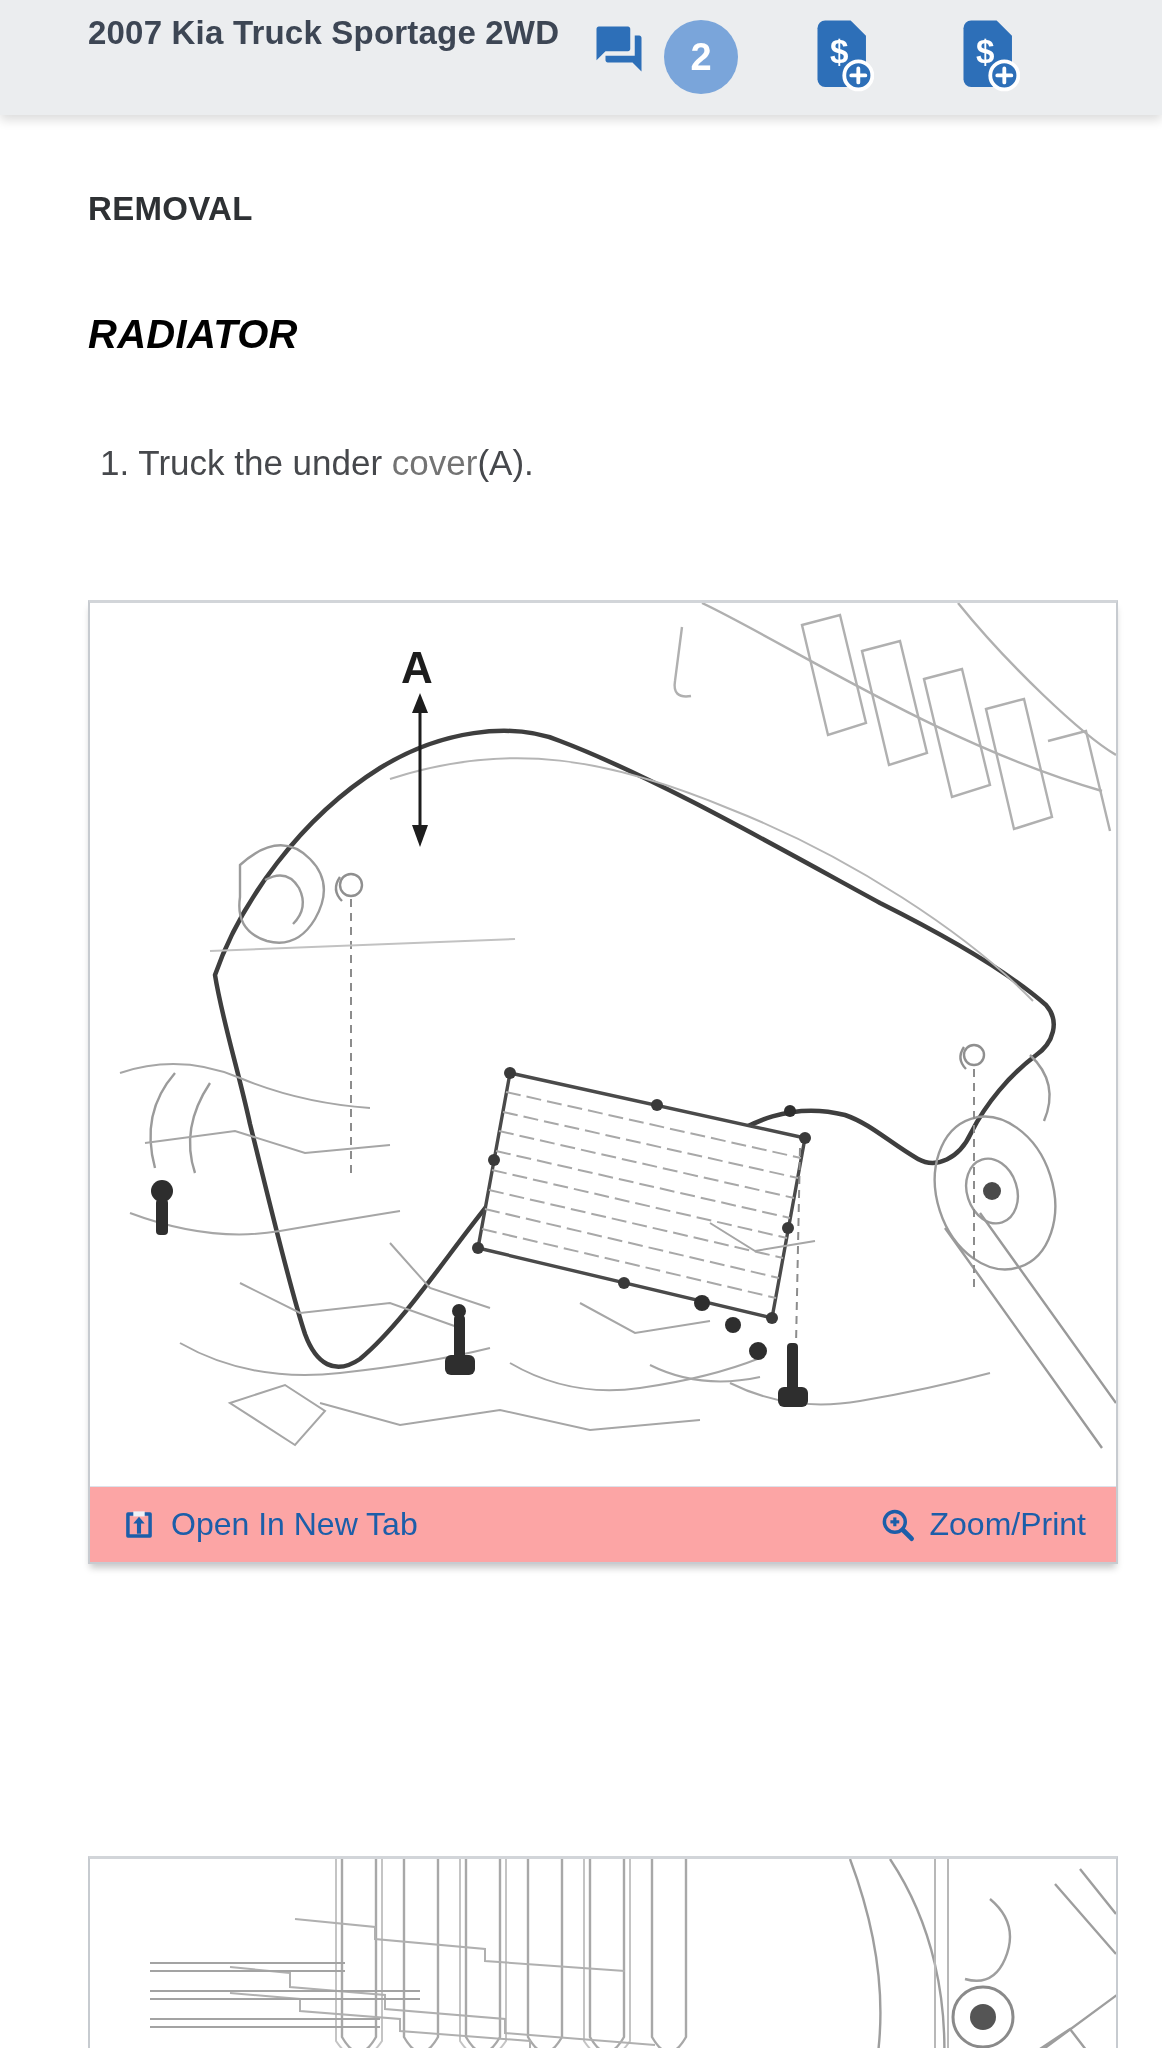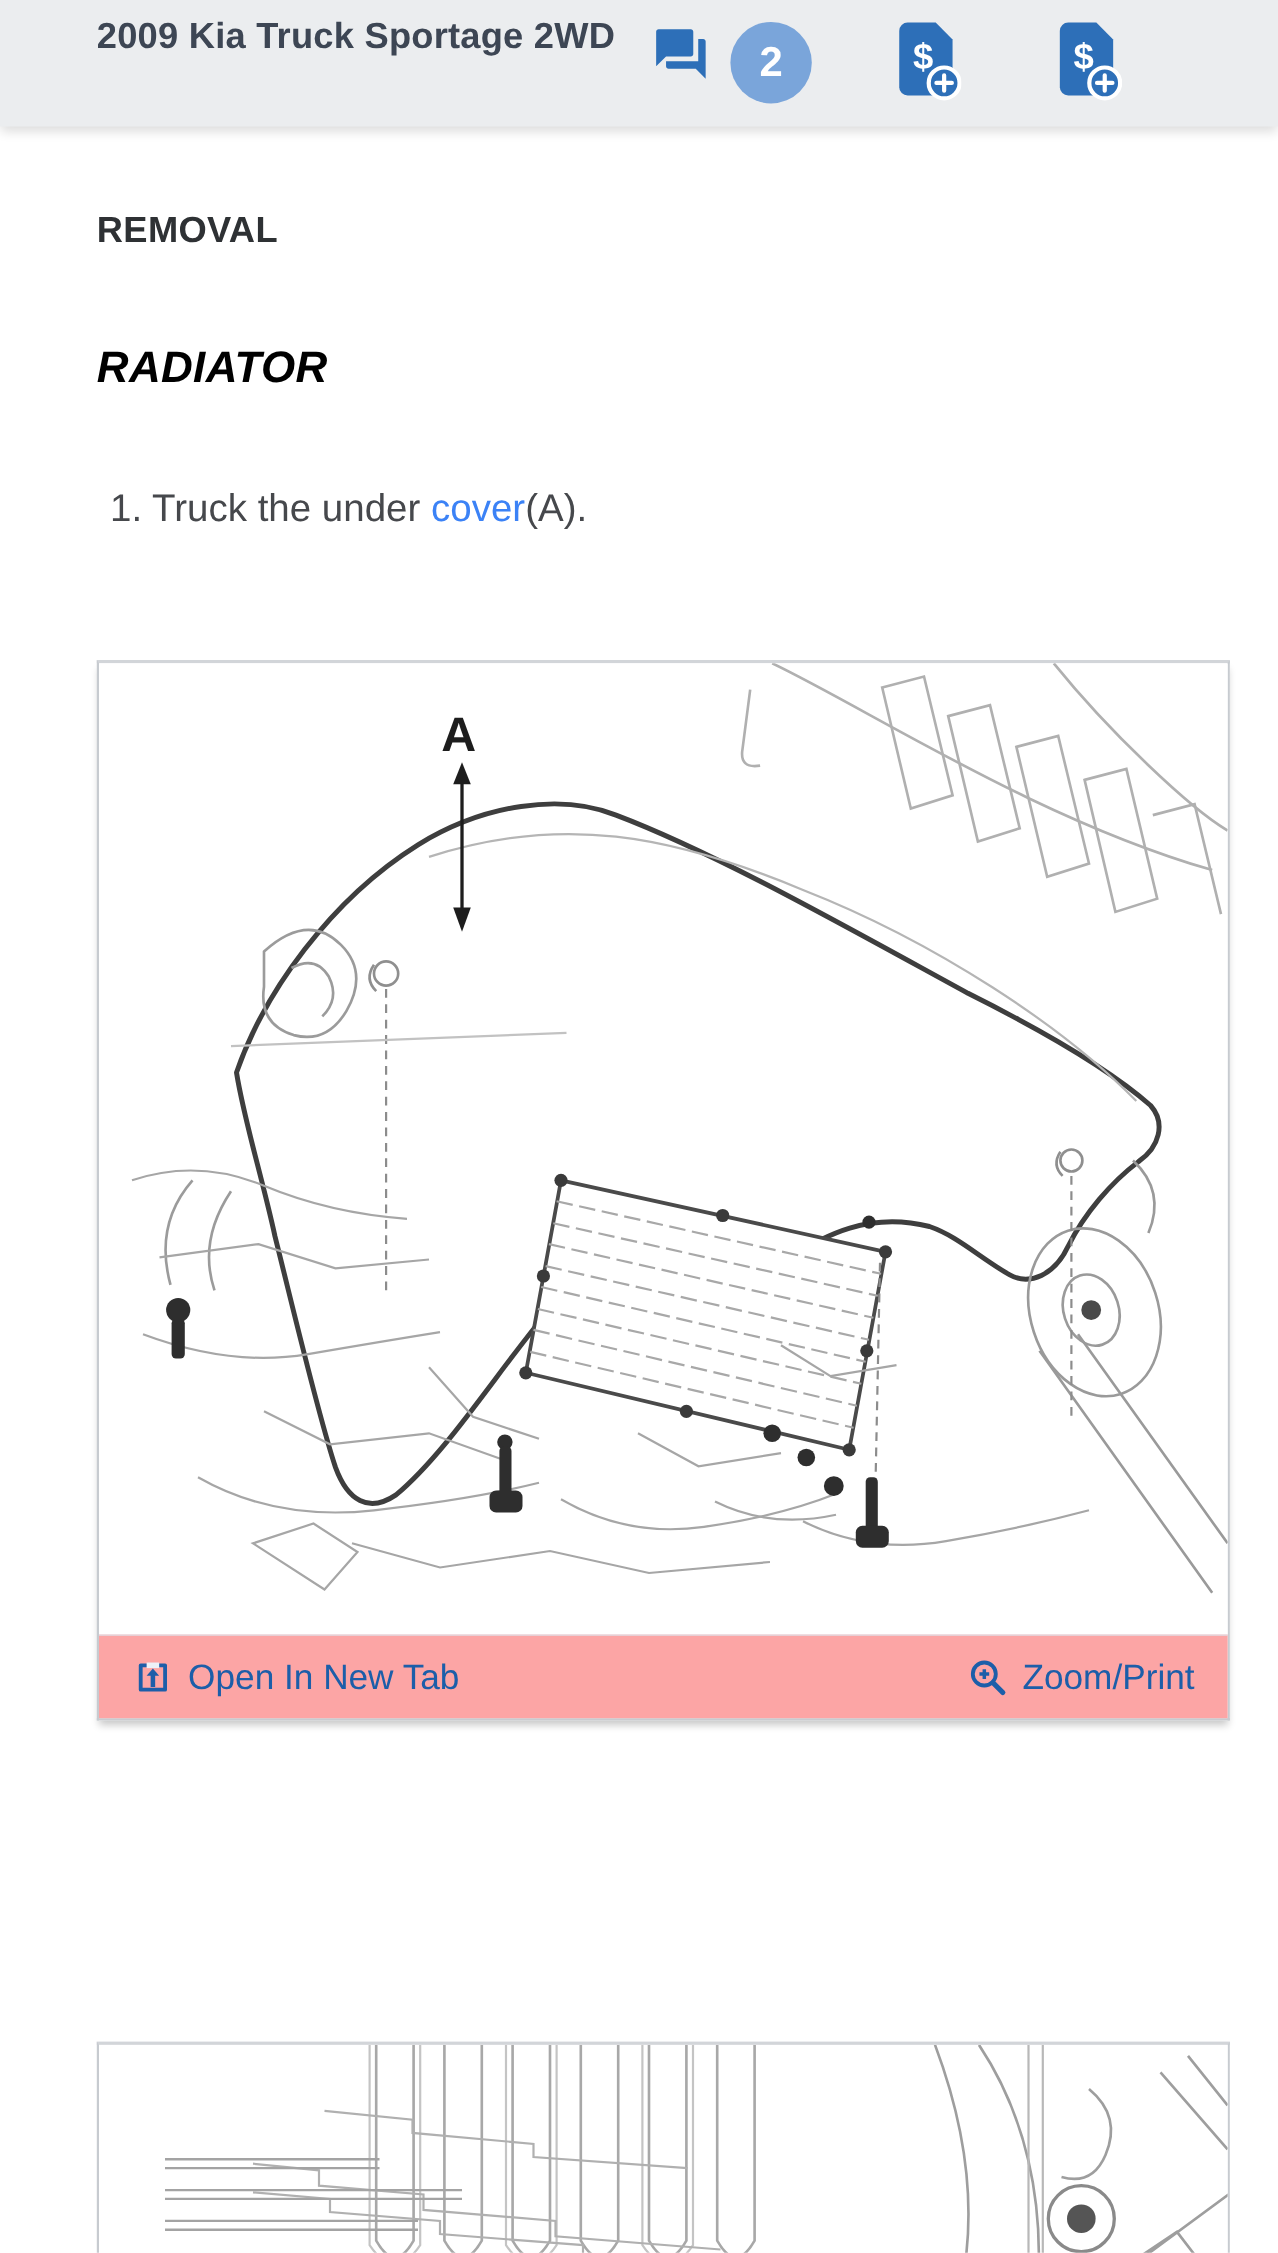--- a/index.html
+++ b/index.html
@@ -34,21 +34,21 @@
   .h-radiator{
     position:absolute; left:88px; top:268px; font-size:40px; font-weight:700;
     color:#000000; letter-spacing:.3px;font-style:italic;
   }
   .step{
     position:absolute; left:88px; width:1005px; font-size:35px; color:#46484c;
     line-height:61px; text-indent:12px;
   }
   .step-1{ top:388px; }
   .step-2{ top:1580px; }
-  .inline-link{ color:#3b82f6; text-decoration:none; cursor:pointer; }
+  .inline-link{ color:#737373; text-decoration:none; cursor:pointer; }
   
   .fig-card{
     position:absolute; left:88px; width:1030px; background:#ffffff;
     border:2px solid #c7cbd0; border-top:3px solid #d2d5d9;
     box-shadow:0 6px 7px -2px rgba(0,0,0,.22);
   }
   .fig-1{ top:556px; height:964px; }
   .fig-2{ top:1812px; height:240px; box-shadow:none; }
   .fig-img{ display:block; background:#fff; }
   .fig-toolbar{
@@ -61,21 +61,21 @@
     display:flex; align-items:center; gap:13px; color:#1c5ea9;
     font-size:32px; font-weight:500; text-decoration:none; cursor:pointer;
   }
   .tb-link svg{ flex:0 0 auto; }
 </style>
 </head>
 <body>
 
 <header class="app-header">
   <div class="veh-title">
-    <div class="l1">2009 Kia Truck Sportage 2WD</div>
+    <div class="l1">2007 Kia Truck Sportage 2WD</div>
   </div>
 
   <button class="hicon chat-btn" aria-label="comments">
     <svg width="58" height="54" viewBox="0 0 24 24">
       <path fill="#2d6fb8" d="M21 6h-2v9H6v2c0 .55.45 1 1 1h11l4 4V7c0-.55-.45-1-1-1zM17 2H3c-.55 0-1 .45-1 1v14l4-4h10c.55 0 1-.45 1-1V3c0-.55-.45-1-1-1z"></path>
     </svg>
   </button>
 
   <div class="count-badge">
     <span>2</span>

